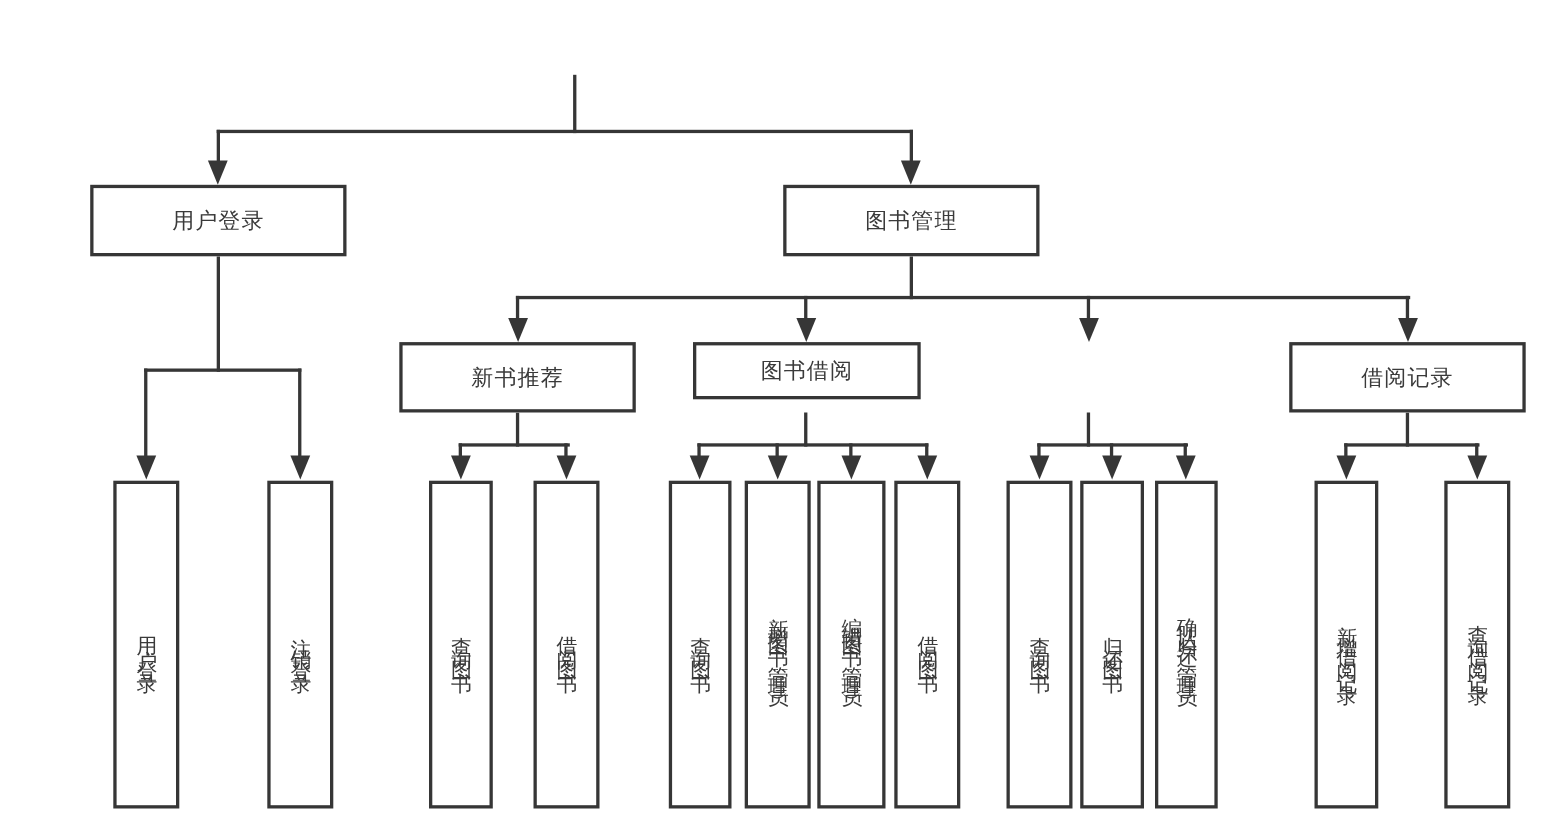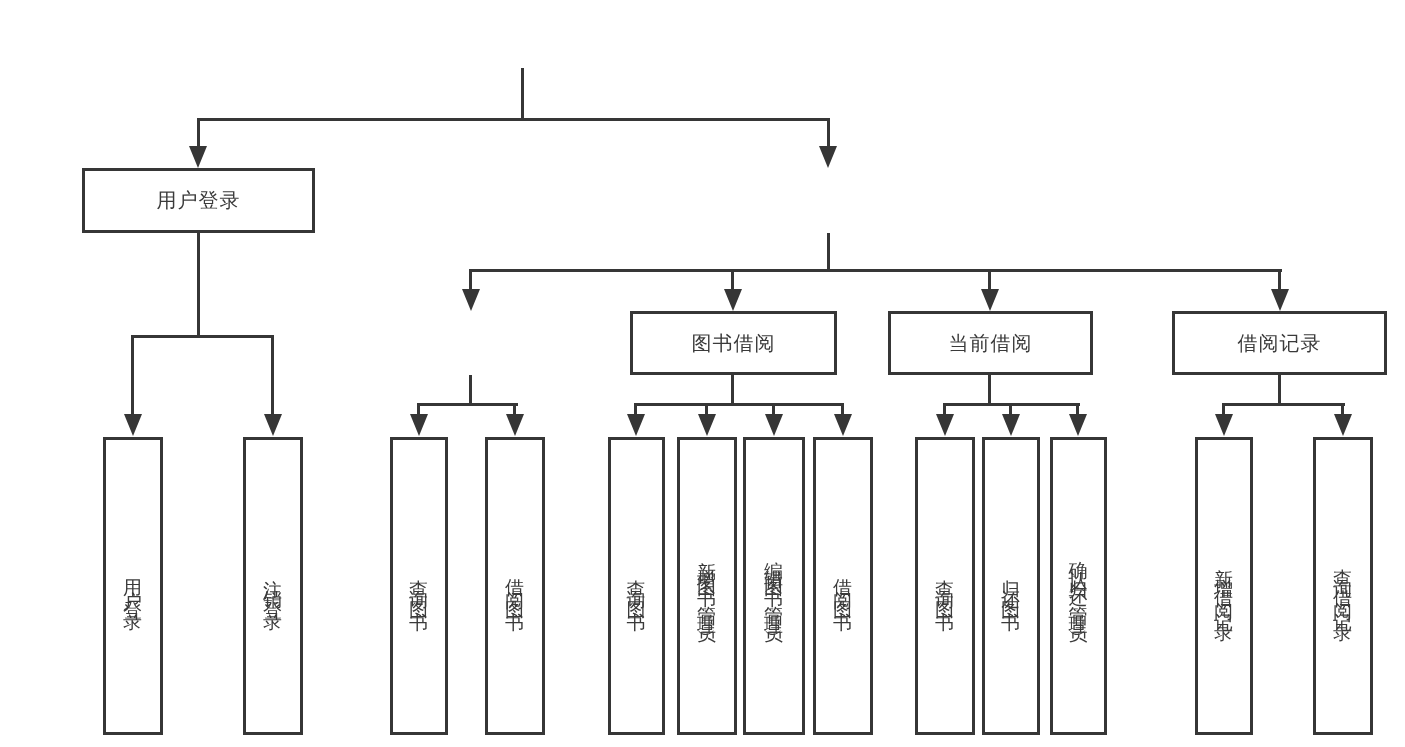--- a/index.html
+++ b/index.html
@@ -73,44 +73,47 @@
   <div class="vl" style="left:521px; top:68px; height:53px;"></div>
   <div class="hl" style="left:197px; top:118px; width:633px;"></div>
   <div class="vl" style="left:197px; top:118px; height:30px;"></div>
   <div class="arrow" style="left:189px; top:146px;"></div>
   <div class="vl" style="left:827px; top:118px; height:30px;"></div>
   <div class="arrow" style="left:819px; top:146px;"></div>
 
   <div class="box" style="left:82px; top:168px; width:233px; height:65px;">
     <span>用户登录</span>
   </div>
+  <div class="box" style="left:712px; top:168px; width:233px; height:65px;">
+    <span>图书管理</span>
+  </div>
 
   <div class="vl" style="left:197px; top:233px; height:105px;"></div>
   <div class="hl" style="left:131px; top:335px; width:143px;"></div>
   <div class="vl" style="left:131px; top:335px; height:80px;"></div>
   <div class="arrow" style="left:124px; top:414px;"></div>
   <div class="vl" style="left:271px; top:335px; height:80px;"></div>
   <div class="arrow" style="left:264px; top:414px;"></div>
 
   <div class="vl" style="left:827px; top:233px; height:39px;"></div>
   <div class="hl" style="left:469px; top:269px; width:813px;"></div>
   <div class="vl" style="left:469px; top:269px; height:22px;"></div>
   <div class="arrow" style="left:462px; top:289px;"></div>
   <div class="vl" style="left:731px; top:269px; height:22px;"></div>
   <div class="arrow" style="left:724px; top:289px;"></div>
   <div class="vl" style="left:988px; top:269px; height:22px;"></div>
   <div class="arrow" style="left:981px; top:289px;"></div>
   <div class="vl" style="left:1278px; top:269px; height:22px;"></div>
   <div class="arrow" style="left:1271px; top:289px;"></div>
 
-  <div class="box" style="left:630px; top:311px; width:207px; height:64px;">
+  <div class="box" style="left:363px; top:311px; width:215px; height:64px;">
+    <span>新书推荐</span>
+  </div>
+  <div class="box" style="left:630px; top:311px; width:207px; height:52px;">
     <span>图书借阅</span>
-  </div>
-  <div class="box" style="left:888px; top:311px; width:205px; height:64px;">
-    <span>当前借阅</span>
   </div>
   <div class="box" style="left:1172px; top:311px; width:215px; height:64px;">
     <span>借阅记录</span>
   </div>
 
   <div class="vl" style="left:469px; top:375px; height:31px;"></div>
   <div class="hl" style="left:417px; top:403px; width:101px;"></div>
   <div class="vl" style="left:417px; top:403px; height:14px;"></div>
   <div class="arrow" style="left:410px; top:414px;"></div>
   <div class="vl" style="left:513px; top:403px; height:14px;"></div>

